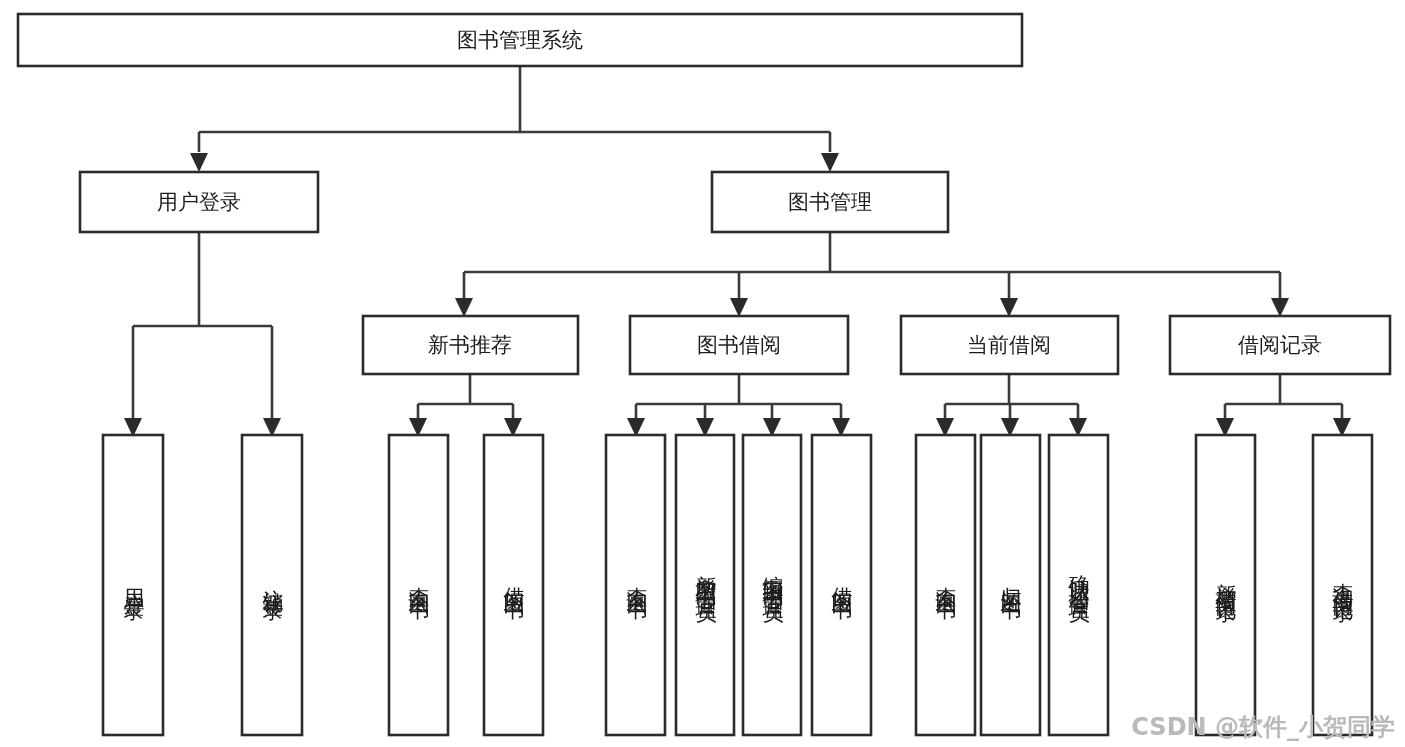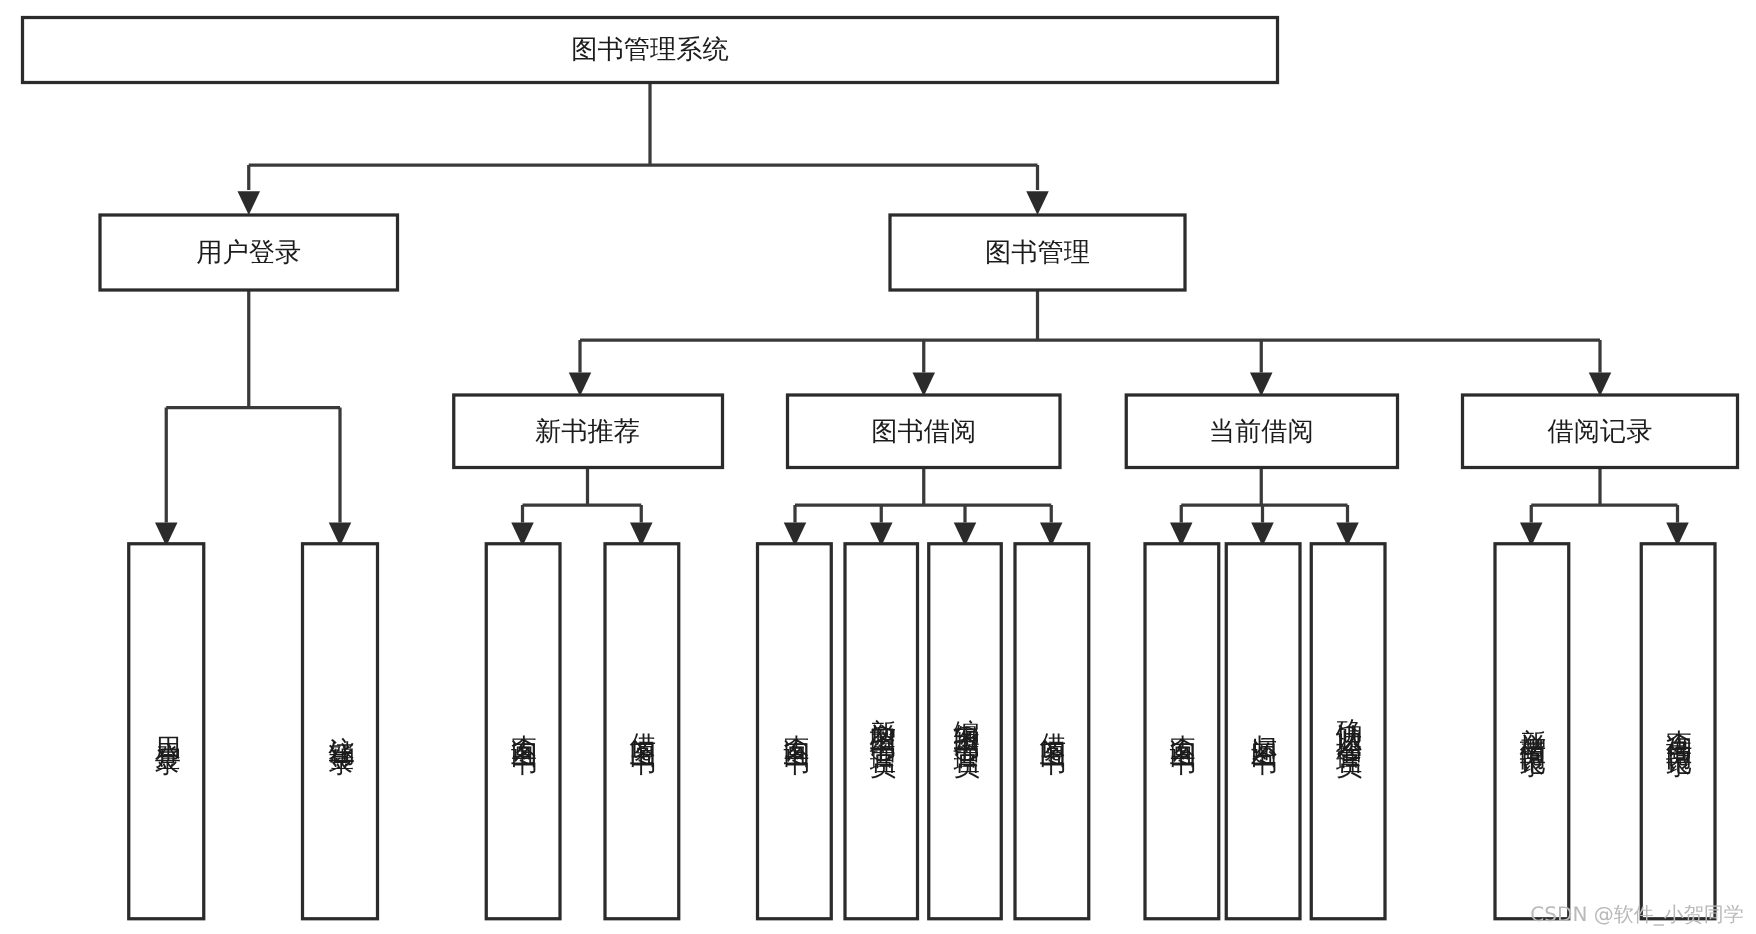--- a/index.html
+++ b/index.html
@@ -50,24 +50,25 @@
     font-size: 21px;
     writing-mode: vertical-rl;
     text-orientation: upright;
     letter-spacing: 4px;
   }
   .watermark {
     position: absolute;
     right: 10px;
     bottom: 4px;
     font-family: "DejaVu Sans", "Liberation Sans", sans-serif;
-    font-size: 16px;
+    font-size: 24px;
     color: #b9b9b9;
     white-space: nowrap;
     pointer-events: none;
+    font-weight: bold;
   }
 </style>
 </head>
 <body>
 
 <svg id="diagram" viewBox="0 0 1405 747" xmlns="http://www.w3.org/2000/svg">
 
   <defs>
     <g id="arrowGlyph">
       <path class="arrow-head" d="M -9,-17 L 9,-17 L 0,2 Z"></path>

